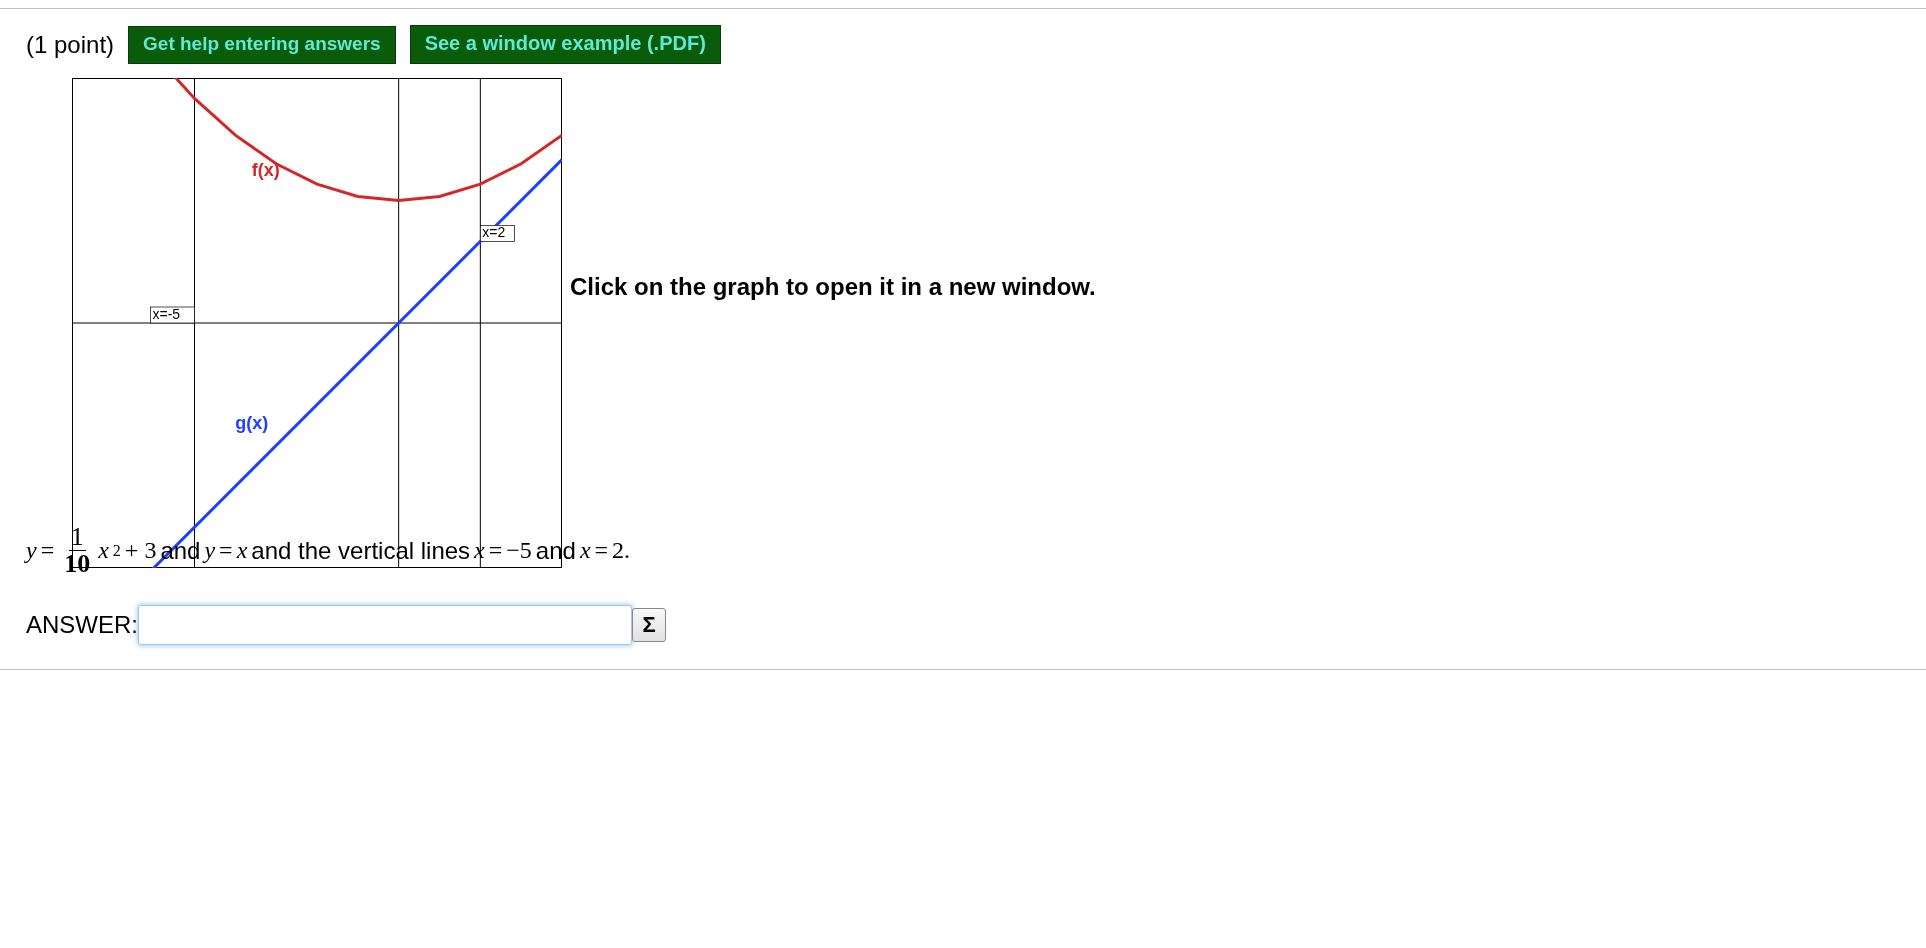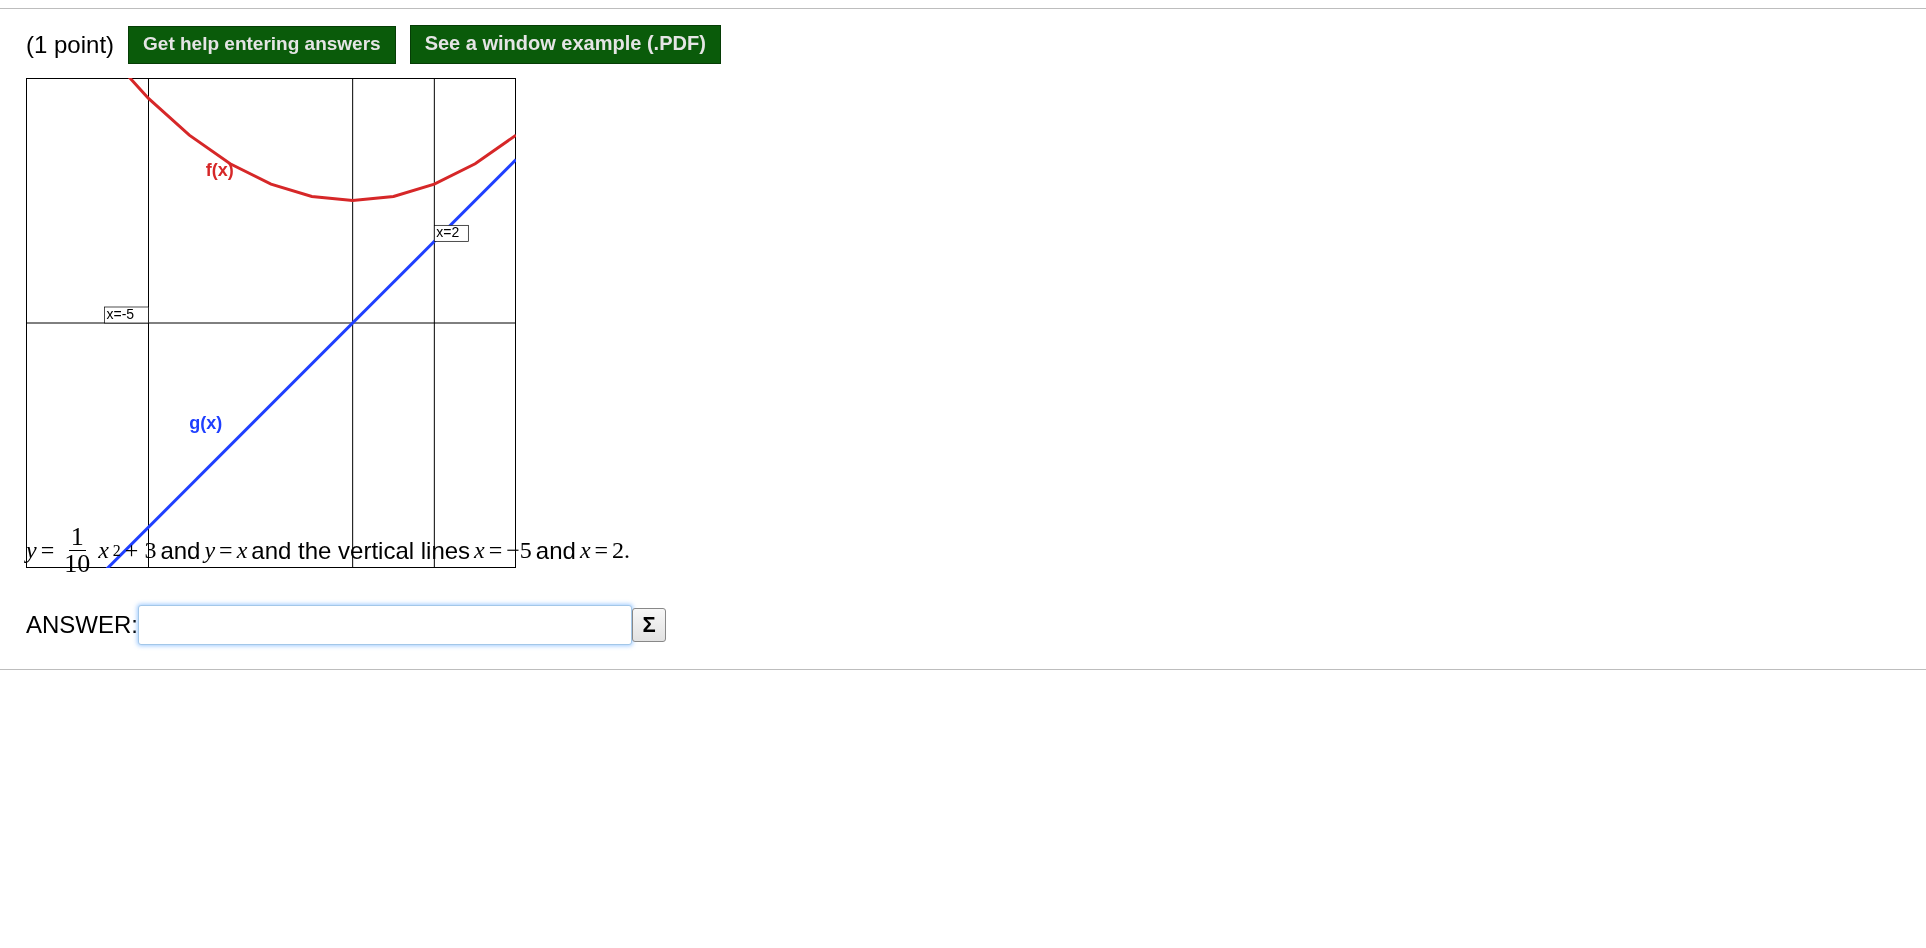--- a/index.html
+++ b/index.html
@@ -24,40 +24,41 @@
     align-items: center;
     gap: 14px;
     padding: 16px 26px 10px 26px;
   }
   .points-text {
     font-size: 24px;
     font-weight: 400;
   }
   .green-btn {
     background: #0a5b0a;
-    color: #e5e5e5;
+    color: #5eead4;
     border: 1px solid #063d06;
     padding: 6px 14px 8px 14px;
     font-size: 20px;
     font-weight: 600;
     cursor: pointer;
   }
   .green-btn.small {
     font-size: 19px;
   }
   .content-row {
     display: flex;
     align-items: center;
     gap: 8px;
     padding: 4px 26px 10px 26px;
   }
   .graph-wrap {
     width: 490px;
     height: 418px;
     flex: 0 0 auto;
+    margin-left: 46px;
   }
   .graph-wrap svg {
     display: block;
     cursor: pointer;
   }
   .graph-caption {
     font-size: 24px;
     font-weight: 700;
     align-self: center;
   }
@@ -78,20 +79,21 @@
     line-height: 1;
     vertical-align: middle;
     margin: 0 4px;
   }
   .question-row .mathfrac .num {
     border-bottom: 1.5px solid #000;
     padding: 0 2px;
   }
   .question-row .mathfrac .den {
     padding: 0 2px;
+    font-weight: bold;
   }
   .mathit {
     font-family: "Times New Roman", Times, serif;
     font-style: italic;
   }
   .mathrm {
     font-family: "Times New Roman", Times, serif;
   }
   .answer-row {
     display: flex;
@@ -161,20 +163,21 @@
         <g id="xneg-label-g" transform="translate(78.5,229)">
           <rect fill="#fff" stroke="#000" stroke-width="0.7" width="44" height="16"></rect>
           <text font-family="Arial" font-size="14" fill="#000" dy="12" dx="2">x=-5</text>
         </g>
         <g id="xpos-label-g" transform="translate(408.33333333333337,147.33333333333337)">
           <rect fill="#fff" stroke="#000" stroke-width="0.7" width="34" height="16"></rect>
           <text font-family="Arial" font-size="14" fill="#000" dy="12" dx="2">x=2</text>
         </g>
       </svg>
     </div>
+    <div class="graph-caption">Click on the graph to open it in a new window.</div>
   </div>
 
   <div class="question-row">
     <span class="mathit">y</span>
     <span class="mathrm"> = </span>
     <span class="mathfrac">
       <span class="num">1</span>
       <span class="den">10</span>
     </span>
     <span class="mathit" style="margin-left:-2px;">x</span>

